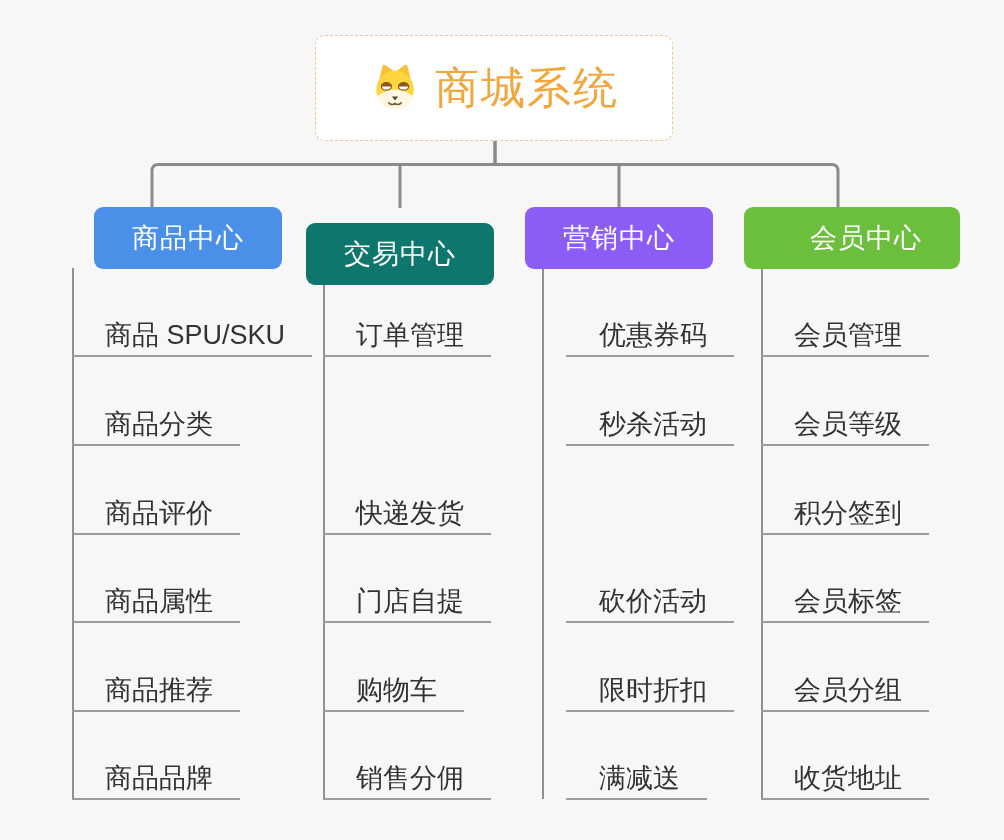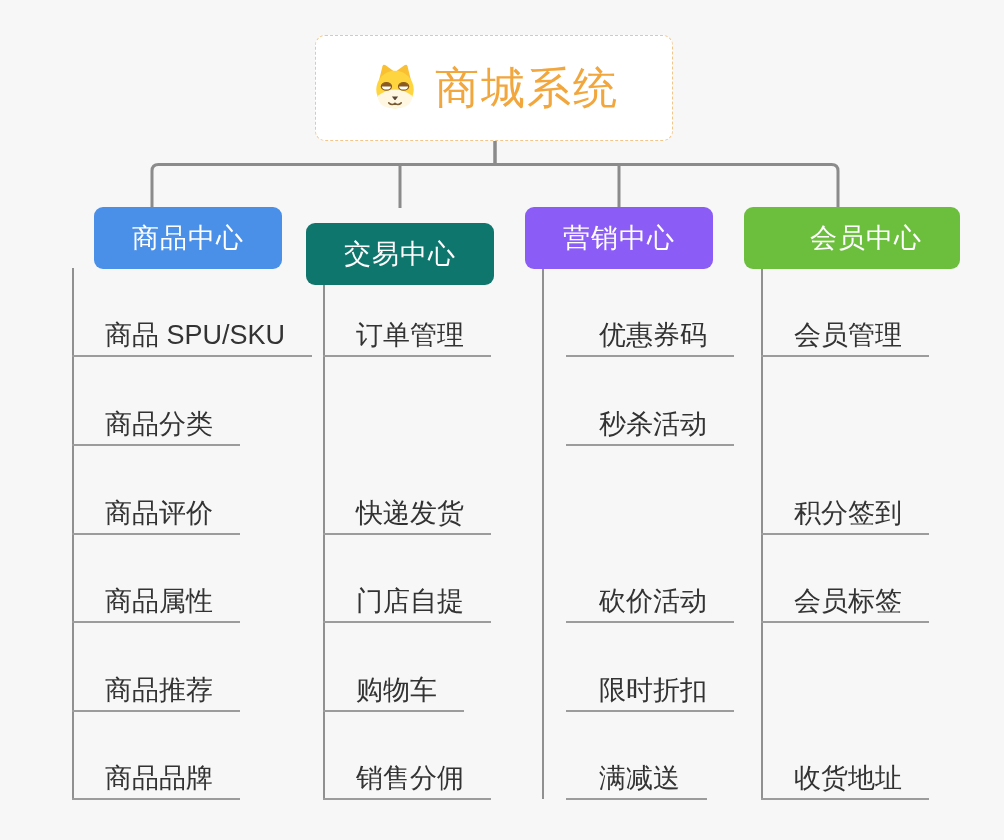--- a/index.html
+++ b/index.html
@@ -105,17 +105,19 @@
   <div class="leaf cx2 row4">购物车</div>
   <div class="leaf cx2 row5">销售分佣</div>
 
   <div class="leaf cx3 row0">优惠券码</div>
   <div class="leaf cx3 row1">秒杀活动</div>
   <div class="leaf cx3 row3">砍价活动</div>
   <div class="leaf cx3 row4">限时折扣</div>
   <div class="leaf cx3 row5">满减送</div>
 
   <div class="leaf cx4 row0">会员管理</div>
+  <div class="leaf cx4 row1">会员等级</div>
   <div class="leaf cx4 row2">积分签到</div>
   <div class="leaf cx4 row3">会员标签</div>
+  <div class="leaf cx4 row4">会员分组</div>
   <div class="leaf cx4 row5">收货地址</div>
 
 </div>
 
 </body></html>

